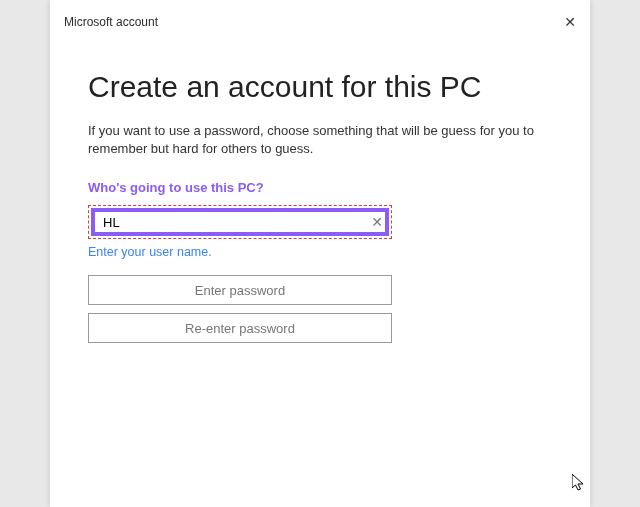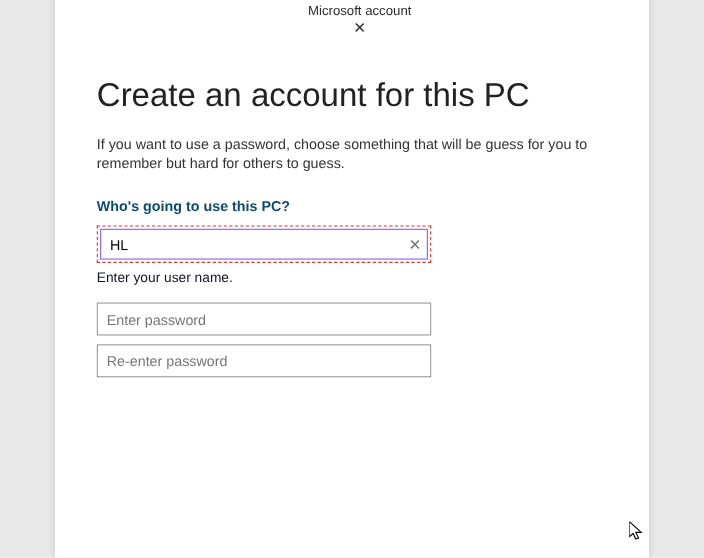--- a/index.html
+++ b/index.html
@@ -20,24 +20,23 @@
     background: #ffffff;
     box-shadow: 0 0 6px rgba(0,0,0,0.15);
     display: flex;
     flex-direction: column;
   }
   .titlebar {
     height: 30px;
     display: flex;
     align-items: center;
     justify-content: space-between;
-    padding: 3px 0 0 14px;
+    padding: 13px 0 0 14px;
     font-size: 12px;
     color: #2b2b2b;
-    flex-direction: column;
   }
   .titlebar .close {
     width: 40px;
     height: 30px;
     display: flex;
     align-items: center;
     justify-content: center;
     font-size: 14px;
     color: #333;
     cursor: pointer;
@@ -54,70 +53,71 @@
   }
   .desc {
     font-size: 13px;
     color: #333;
     line-height: 1.4;
     margin: 0 0 22px 0;
   }
   .label {
     font-size: 13px;
     font-weight: 600;
-    color: #0c4a6e;
+    color: #8b5cf6;
     margin: 0 0 10px 0;
   }
   .field-row {
     position: relative;
     width: 304px;
     height: 30px;
     margin-bottom: 6px;
   }
   .field-row.err-dash {
     border: 1px dashed #d23b3b;
     padding: 2px;
     height: auto;
   }
   .txt {
     width: 100%;
     height: 28px;
-    border: 1px solid #8b5cf6;
+    border: 4px solid #8b5cf6;
     background: #fff;
     font-size: 13px;
     padding: 0 28px 0 8px;
     outline: none;
     font-family: inherit;
   }
   .clearbtn {
     position: absolute;
     right: 8px;
     top: 50%;
     transform: translateY(-50%);
     font-size: 14px;
     color: #777;
     cursor: pointer;
     line-height: 1;
   }
   .err-msg {
-    color: #0f172a;
+    color: #3b82f6;
     font-size: 12.5px;
     margin: 4px 0 16px 0;
   }
   .pwd {
     width: 304px;
     height: 30px;
     border: 1px solid #999;
     background: #fff;
     font-size: 13px;
     padding: 0 8px;
     margin-bottom: 8px;
     outline: none;
     font-family: inherit;
     color: #333;
+    text-align: center;
   }
   .pwd::placeholder { color: #767676; }
   .footer {
     padding: 0 24px 22px 0;
     display: flex;
     justify-content: flex-end;
   }
   .next {
     width: 110px;
     height: 30px;

